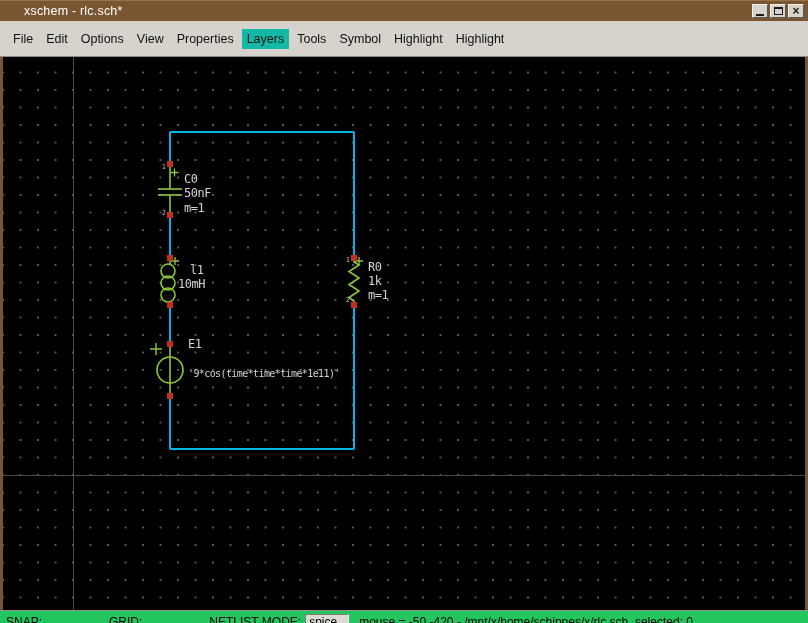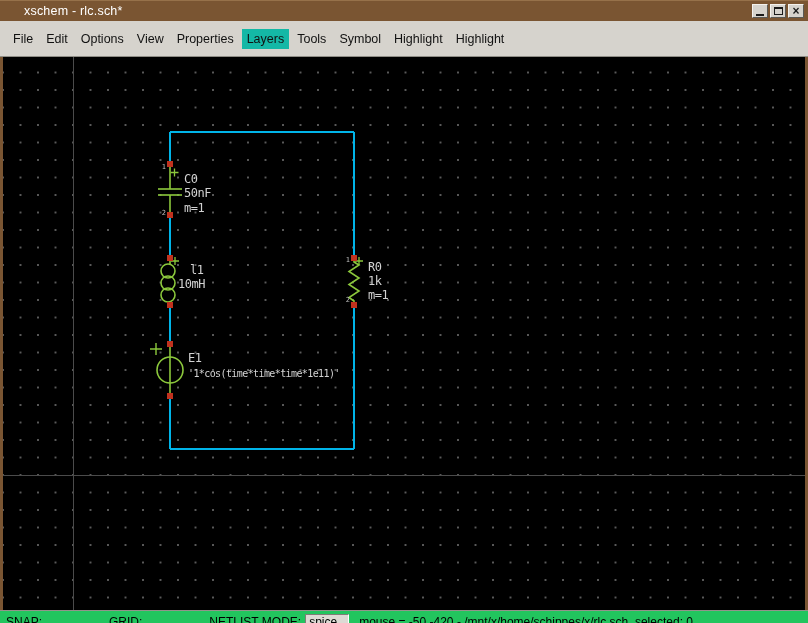--- a/index.html
+++ b/index.html
@@ -148,22 +148,22 @@
       </g>
     </svg>
 
     <span class="clabel" style="left:181px; top:116px;">C0</span>
     <span class="clabel" style="left:181px; top:130px;">50nF</span>
     <span class="clabel" style="left:181px; top:145px;">m=1</span>
 
     <span class="clabel" style="left:175px; top:207px;margin-left:12px;">l1</span>
     <span class="clabel" style="left:175px; top:221px;">10mH</span>
 
-    <span class="clabel" style="left:185px; top:295px;">E1</span>
-    <span class="clabel small" style="left:185px; top:310px;">'1*cos(time*time*time*1e11)'</span>
+    <span class="clabel" style="left:185px; top:281px;">E1</span>
+    <span class="clabel small" style="left:185px; top:310px;">'9*cos(time*time*time*1e11)'</span>
 
     <span class="clabel" style="left:365px; top:204px;">R0</span>
     <span class="clabel" style="left:365px; top:218px;">1k</span>
     <span class="clabel" style="left:365px; top:232px;">m=1</span>
   </div>
 
   <div class="statusbar">
     <span class="sb-label">SNAP:</span>
     <input class="sb-input green" value="10" style="">
     <span class="sb-gap"></span>

